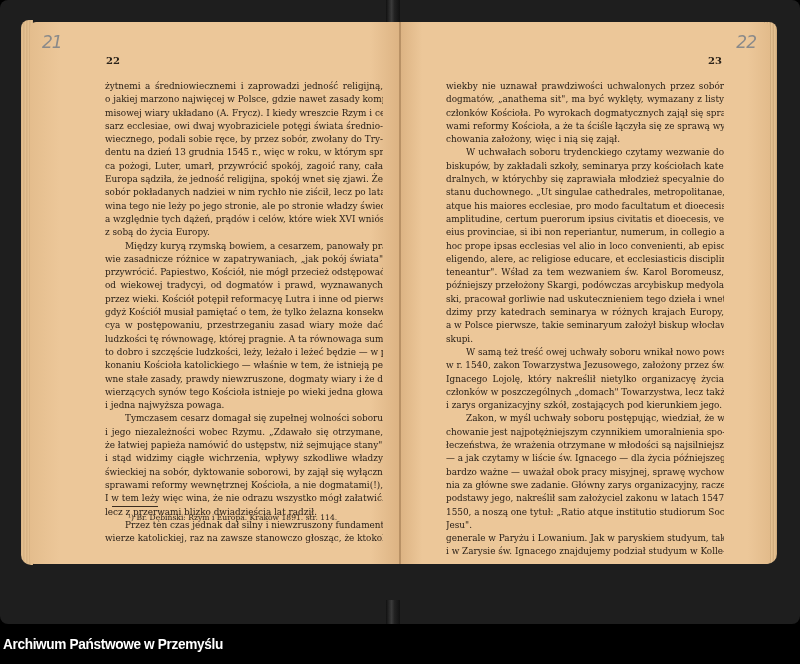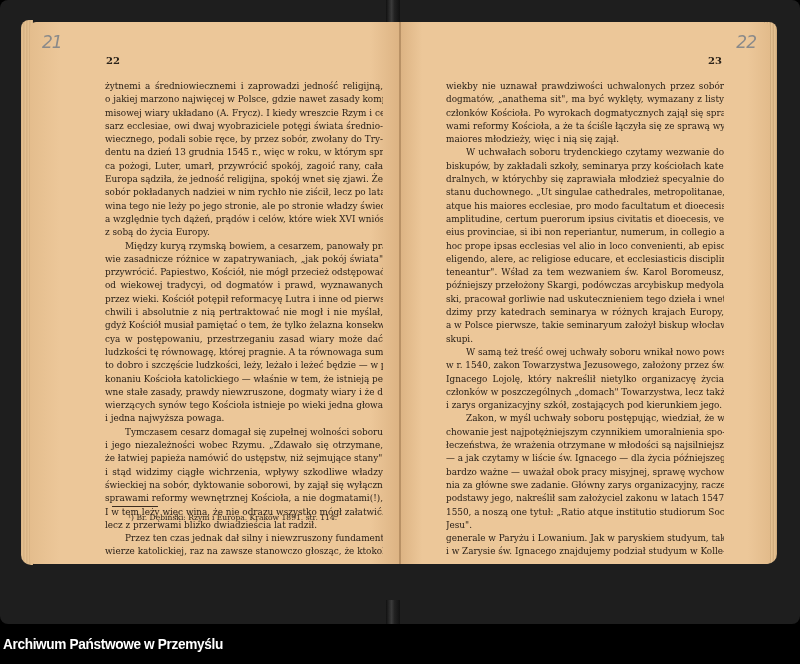--- a/index.html
+++ b/index.html
@@ -120,21 +120,20 @@
         <span class="line">Europa sądziła, że jedność religijna, spokój wnet się zjawi. Że</span>
         <span class="line">sobór pokładanych nadziei w nim rychło nie ziścił, lecz po latach,</span>
         <span class="line">wina tego nie leży po jego stronie, ale po stronie władzy świeckiej,</span>
         <span class="line">a względnie tych dążeń, prądów i celów, które wiek XVI wniósł</span>
         <span class="line last">z sobą do życia Europy.</span>
         <span class="line" style="padding-left: 20px;">Między kuryą rzymską bowiem, a cesarzem, panowały pra-</span>
         <span class="line">wie zasadnicze różnice w zapatrywaniach, „jak pokój świata"</span>
         <span class="line">przywrócić. Papiestwo, Kościół, nie mógł przecież odstępować</span>
         <span class="line">od wiekowej tradycyi, od dogmatów i prawd, wyznawanych</span>
         <span class="line">przez wieki. Kościół potępił reformacyę Lutra i inne od pierwszej</span>
-        <span class="line">chwili i absolutnie z nią pertraktować nie mogł i nie myślał,</span>
         <span class="line">gdyż Kościół musiał pamiętać o tem, że tylko żelazna konsekwen-</span>
         <span class="line">cya w postępowaniu, przestrzeganiu zasad wiary może dać</span>
         <span class="line">ludzkości tę równowagę, której pragnie. A ta równowaga sumień,</span>
         <span class="line">to dobro i szczęście ludzkości, leży, leżało i leżeć będzie — w prze-</span>
         <span class="line">konaniu Kościoła katolickiego — właśnie w tem, że istnieją pe-</span>
         <span class="line">wne stałe zasady, prawdy niewzruszone, dogmaty wiary i że dla</span>
         <span class="line">wierzących synów tego Kościoła istnieje po wieki jedna głowa</span>
         <span class="line last">i jedna najwyższa powaga.</span>
         <span class="line" style="padding-left: 20px;">Tymczasem cesarz domagał się zupełnej wolności soboru</span>
         <span class="line">i jego niezależności wobec Rzymu. „Zdawało się otrzymane,</span>
@@ -152,21 +151,21 @@
   </div>
 
   <div class="page right">
     <div class="pencil-num">22</div>
     <div class="page-num">23</div>
     <div class="text">
         <span class="line">wiekby nie uznawał prawdziwości uchwalonych przez sobór</span>
         <span class="line">dogmatów, „anathema sit", ma być wyklęty, wymazany z listy</span>
         <span class="line">członków Kościoła. Po wyrokach dogmatycznych zajął się spra-</span>
         <span class="line">wami reformy Kościoła, a że ta ściśle łączyła się ze sprawą wy-</span>
-        <span class="line last">maiores młodzieży, więc i nią się zajął.</span>
+        <span class="line last">chowania założony, więc i nią się zajął.</span>
         <span class="line" style="padding-left: 20px;">W uchwałach soboru trydenckiego czytamy wezwanie do</span>
         <span class="line">biskupów, by zakładali szkoły, seminarya przy kościołach kate-</span>
         <span class="line">dralnych, w którychby się zaprawiała młodzież specyalnie do</span>
         <span class="line">stanu duchownego. „Ut singulae cathedrales, metropolitanae,</span>
         <span class="line">atque his maiores ecclesiae, pro modo facultatum et dioecesis</span>
         <span class="line">amplitudine, certum puerorum ipsius civitatis et dioecesis, vel</span>
         <span class="line">eius provinciae, si ibi non reperiantur, numerum, in collegio ad</span>
         <span class="line">hoc prope ipsas ecclesias vel alio in loco convenienti, ab episcopo</span>
         <span class="line">eligendo, alere, ac religiose educare, et ecclesiasticis disciplinis</span>
         <span class="line">teneantur". Wśład za tem wezwaniem św. Karol Boromeusz,</span>

